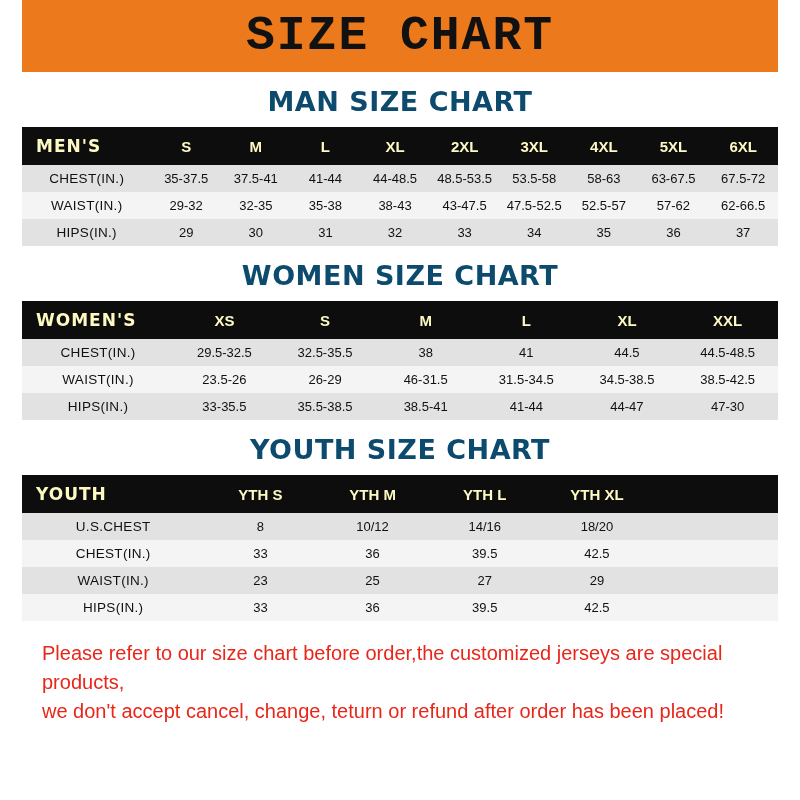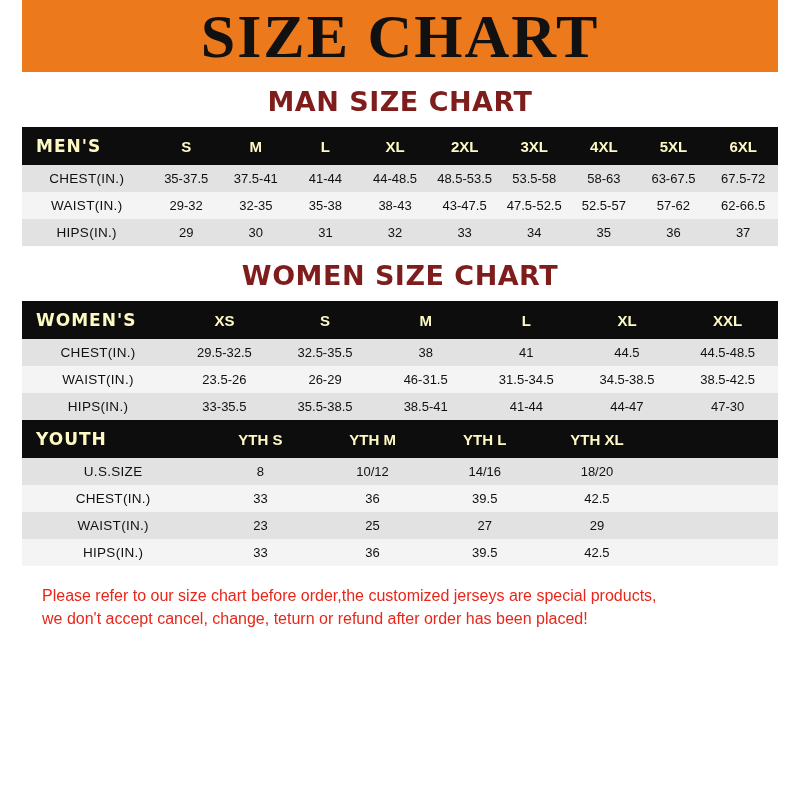--- a/index.html
+++ b/index.html
@@ -36,40 +36,40 @@
     width: 22px; height: 100%;
     background: #ffffff;
   }
   .header-band .white-right {
     position: absolute;
     right: 0; top: 0;
     width: 22px; height: 100%;
     background: #ffffff;
   }
   .main-title {
-    font-family: Liberation Serif, serif;
+    font-family: Liberation Mono, monospace;
     font-weight: bold;
-    font-size: 62px;
+    font-size: 48px;
     letter-spacing: 2px;
     color: #111111;
     line-height: 1;
     position: relative;
     z-index: 2;
   }
   .content {
     padding: 0 22px;
     box-sizing: border-box;
   }
   .section-title {
     text-align: center;
     font-family: "DejaVu Sans", sans-serif;
     font-weight: bold;
     font-size: 27px;
     letter-spacing: 0.5px;
-    color: #7f1d1d;
+    color: #0c4a6e;
     margin: 14px 0 10px 0;
   }
   table.size-table {
     width: 100%;
     border-collapse: collapse;
     table-layout: fixed;
   }
   table.size-table th,
   table.size-table td {
     text-align: center;
@@ -107,21 +107,21 @@
   
   .men-col-head { width: 15%; }
   .women-col-head { width: 18%; }
   .youth-col-head { width: 22%; }
   .youth-spacer { width: 16%; }
 
   .footer-note {
     margin-top: 18px;
     padding: 0 20px;
     font-family: "Liberation Sans", sans-serif;
-    font-size: 16px;
+    font-size: 20px;
     line-height: 1.45;
     color: #e8261a;
     text-align: left;
   }
 </style>
 </head>
 <body>
 
 <div class="page">
 
@@ -226,34 +226,35 @@
           <td>33-35.5</td>
           <td>35.5-38.5</td>
           <td>38.5-41</td>
           <td>41-44</td>
           <td>44-47</td>
           <td>47-30</td>
         </tr>
       </tbody>
     </table>
 
+    <div class="section-title">YOUTH SIZE CHART</div>
     <table class="size-table">
       <thead>
         <tr>
           <th class="row-head youth-col-head">YOUTH</th>
           <th>YTH S</th>
           <th>YTH M</th>
           <th>YTH L</th>
           <th>YTH XL</th>
           <th class="youth-spacer"></th>
         </tr>
       </thead>
       <tbody>
         <tr class="odd">
-          <td class="row-head">U.S.SIZE</td>
+          <td class="row-head">U.S.CHEST</td>
           <td>8</td>
           <td>10/12</td>
           <td>14/16</td>
           <td>18/20</td>
           <td></td>
         </tr>
         <tr class="even">
           <td class="row-head">CHEST(IN.)</td>
           <td>33</td>
           <td>36</td>

